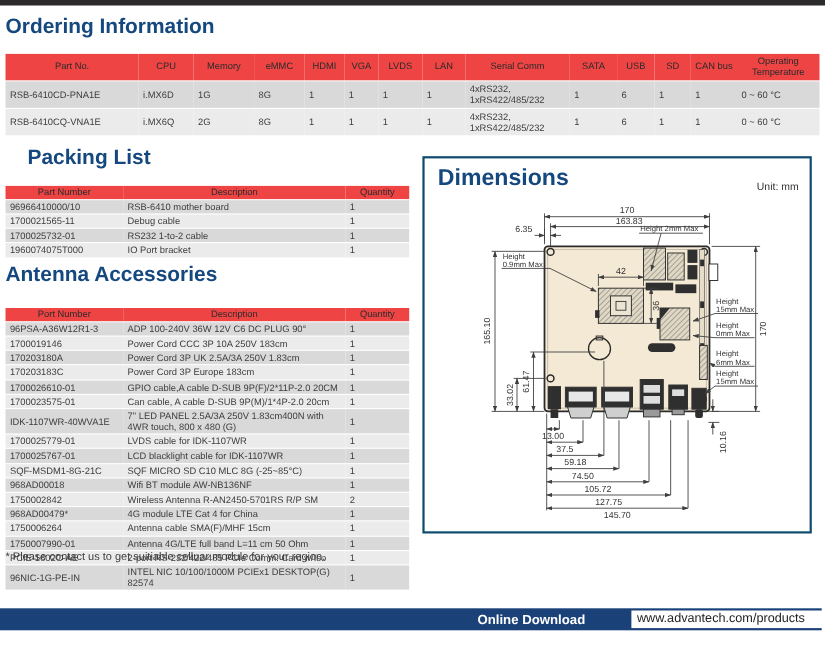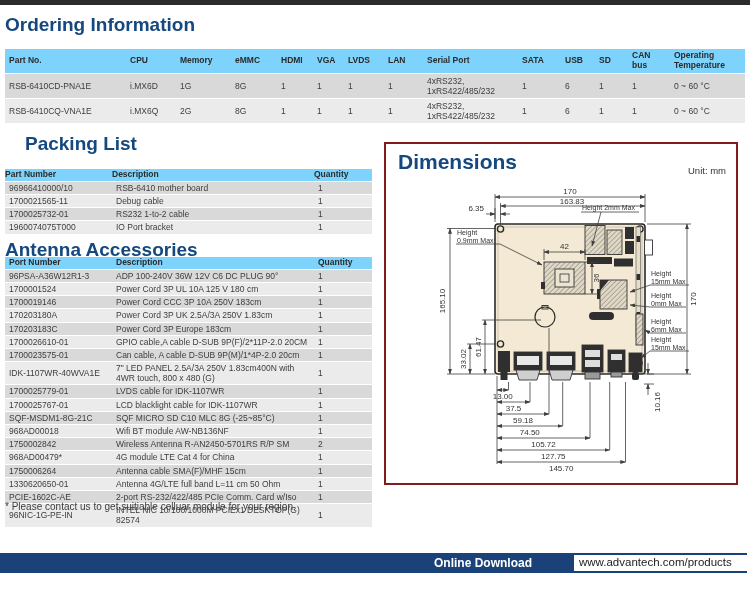--- a/index.html
+++ b/index.html
@@ -10,46 +10,46 @@
   }
   .topbar { position:absolute; left:0; top:0; width:750px; height:5px; background:#2d2a2b; }
 
   h1.sec { position:absolute; margin:0; font-size:19px; font-weight:bold; color:#14487e; }
   #t-ordering { left:5px; top:14px; }
   #t-packing  { left:5px; top:133px;margin-left:20px; }
   #t-accessories { left:5px; top:239px; }
 
   table.tbl { position:absolute; border-collapse:separate; border-spacing:0 1px; table-layout:fixed; }
   table.tbl th {
-    background:#7dd3fc; text-align:left; font-size:8.5px; color:#2b2b2b;
-    padding:2px 4px; vertical-align:middle; line-height:1.15; font-weight:bold;
+    background:#ef4444; text-align:center; font-size:8.5px; color:#2b2b2b;
+    padding:2px 4px; vertical-align:middle; line-height:1.15; font-weight:normal;
   }
   table.tbl td {
     font-size:8.5px; color:#3d3d3d; padding:1px 4px; vertical-align:middle; line-height:1.2;
   }
   table.tbl tbody tr:nth-child(odd) td { background:#d9d9d9; }
   table.tbl tbody tr:nth-child(even) td { background:#ebebeb; }
 
   #ordering-table { left:5px; top:48px; width:740px; }
   #ordering-table th { height:22px; }
   #ordering-table td { height:22px; padding:2px 4px; }
 
   #packing-table { left:5px; top:168px; width:367px; }
   #packing-table th { height:10px; padding:1px 0; }
   #packing-table td { height:10px; }
 
-  #accessories-table { left:5px; top:256px; width:367px; }
+  #accessories-table { left:5px; top:279px; width:367px; }
   #accessories-table th { height:10px; padding:1px 4px; }
   #accessories-table td { height:10px;margin-left:36px; }
 
   .footnote { position:absolute; left:5px; top:501px; font-size:10px; color:#3d3d3d; }
 
   .dims-panel {
     position:absolute; left:384px; top:142px; width:354px; height:343px;
-    border:2px solid #7f1d1d; background:#fff;
+    border:2px solid #0c4a6e; background:#fff;
   }
   .dims-panel h2 { position:absolute; left:12px; top:6px; margin:0; font-size:21px; color:#14487e; }
   .dims-panel .unit { position:absolute; right:10px; top:21px; font-size:9.5px; color:#333; }
   .dims-panel svg { position:absolute; left:0; top:0; }
 
   .footbar { position:absolute; left:0; top:553px; width:747px; height:20px; background:#1b4278; }
   .footbar .lbl { position:absolute; left:434px; top:3px; color:#fff; font-weight:bold; font-size:12px; }
   .footbar .urlbox {
     position:absolute; left:527px; top:2px; width:178px; height:16px; background:#fff;
     font-size:11.5px; color:#222; line-height:15px; padding-left:5px;margin-left:47px;
@@ -86,21 +86,21 @@
   <thead>
       <tr>
         <th>Part No.</th>
         <th>CPU</th>
         <th>Memory</th>
         <th>eMMC</th>
         <th>HDMI</th>
         <th>VGA</th>
         <th>LVDS</th>
         <th>LAN</th>
-        <th>Serial Port</th>
+        <th>Serial Comm</th>
         <th>SATA</th>
         <th>USB</th>
         <th>SD</th>
         <th>CAN bus</th>
         <th>Operating Temperature</th>
       </tr>
     </thead>
   <tbody>
       <tr>
         <td>RSB-6410CD-PNA1E</td>
@@ -189,25 +189,20 @@
         <th>Quantity</th>
       </tr>
     </thead>
   <tbody>
       <tr>
         <td>96PSA-A36W12R1-3</td>
         <td>ADP 100-240V 36W 12V C6 DC PLUG 90°</td>
         <td>1</td>
       </tr>
       <tr>
-        <td>1700001524</td>
-        <td>Power Cord 3P UL 10A 125 V 180 cm</td>
-        <td>1</td>
-      </tr>
-      <tr>
         <td>1700019146</td>
         <td>Power Cord CCC 3P 10A 250V 183cm</td>
         <td>1</td>
       </tr>
       <tr>
         <td>170203180A</td>
         <td>Power Cord 3P UK 2.5A/3A 250V 1.83cm</td>
         <td>1</td>
       </tr>
       <tr>
@@ -259,21 +254,21 @@
         <td>968AD00479*</td>
         <td>4G module LTE Cat 4 for China</td>
         <td>1</td>
       </tr>
       <tr>
         <td>1750006264</td>
         <td>Antenna cable SMA(F)/MHF 15cm</td>
         <td>1</td>
       </tr>
       <tr>
-        <td>1330620650-01</td>
+        <td>1750007990-01</td>
         <td>Antenna 4G/LTE full band L=11 cm 50 Ohm</td>
         <td>1</td>
       </tr>
       <tr>
         <td>PCIE-1602C-AE</td>
         <td>2-port RS-232/422/485 PCIe Comm. Card w/Iso</td>
         <td>1</td>
       </tr>
       <tr>
         <td>96NIC-1G-PE-IN</td>

